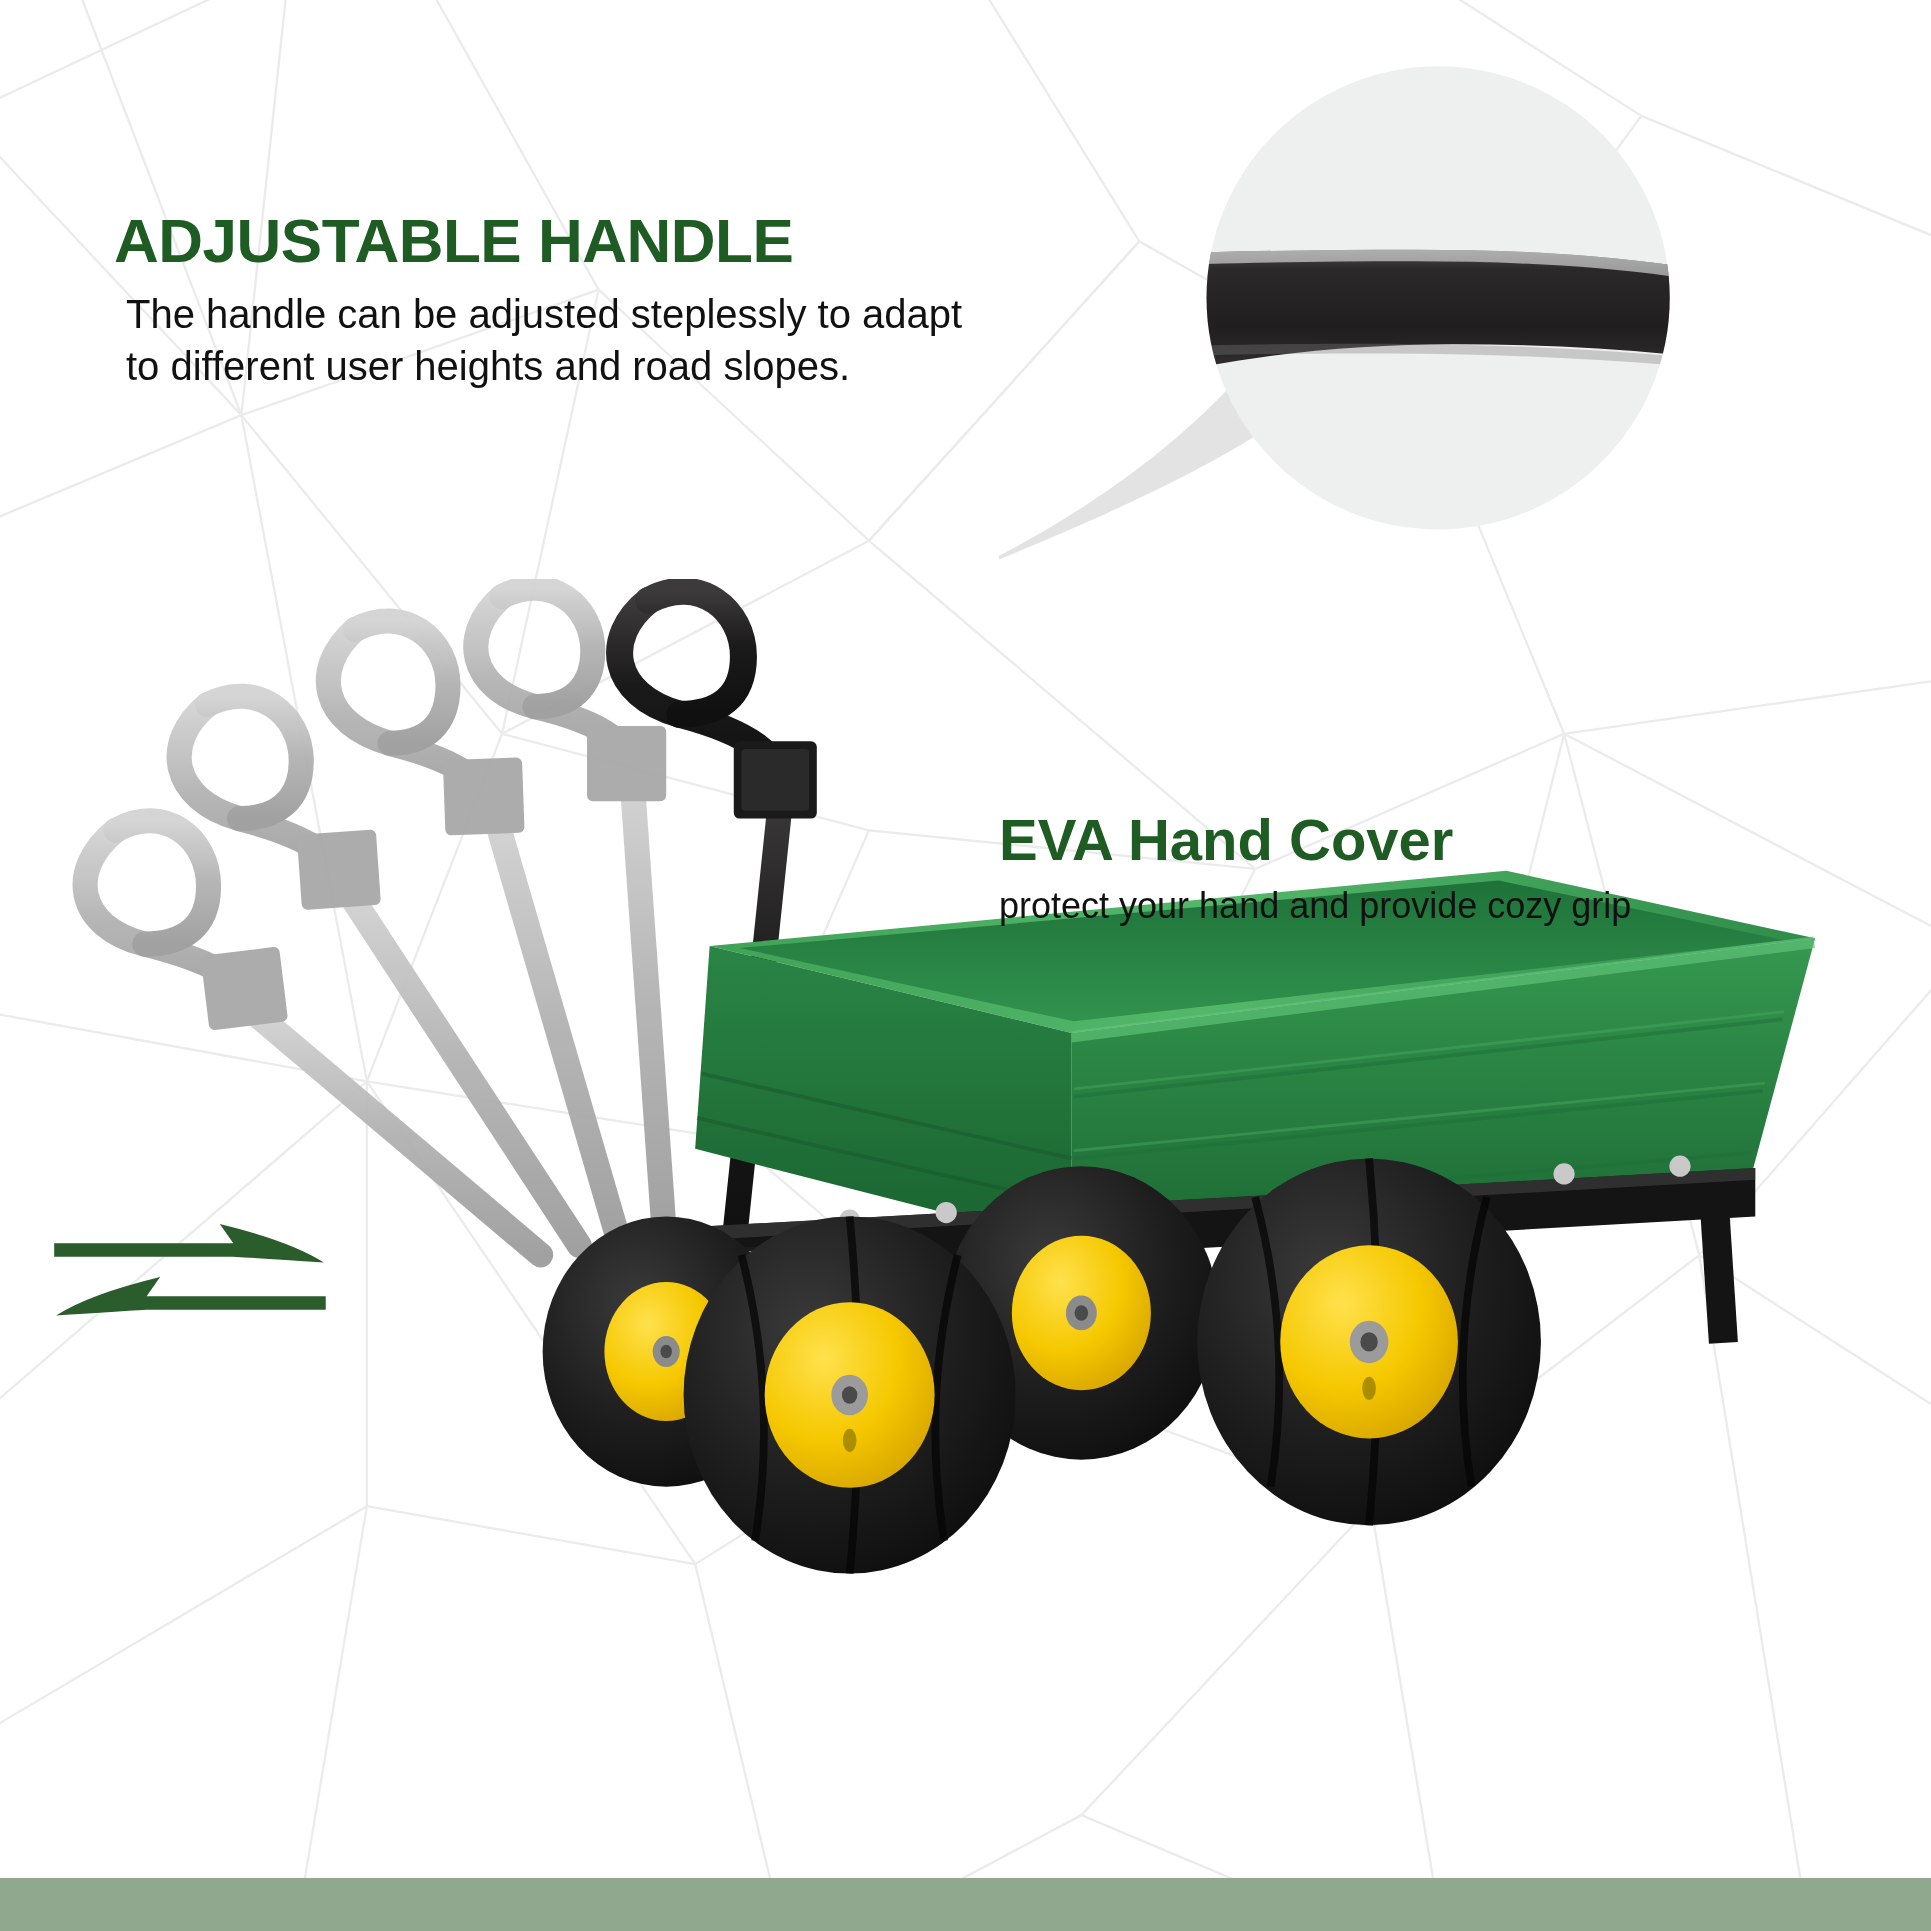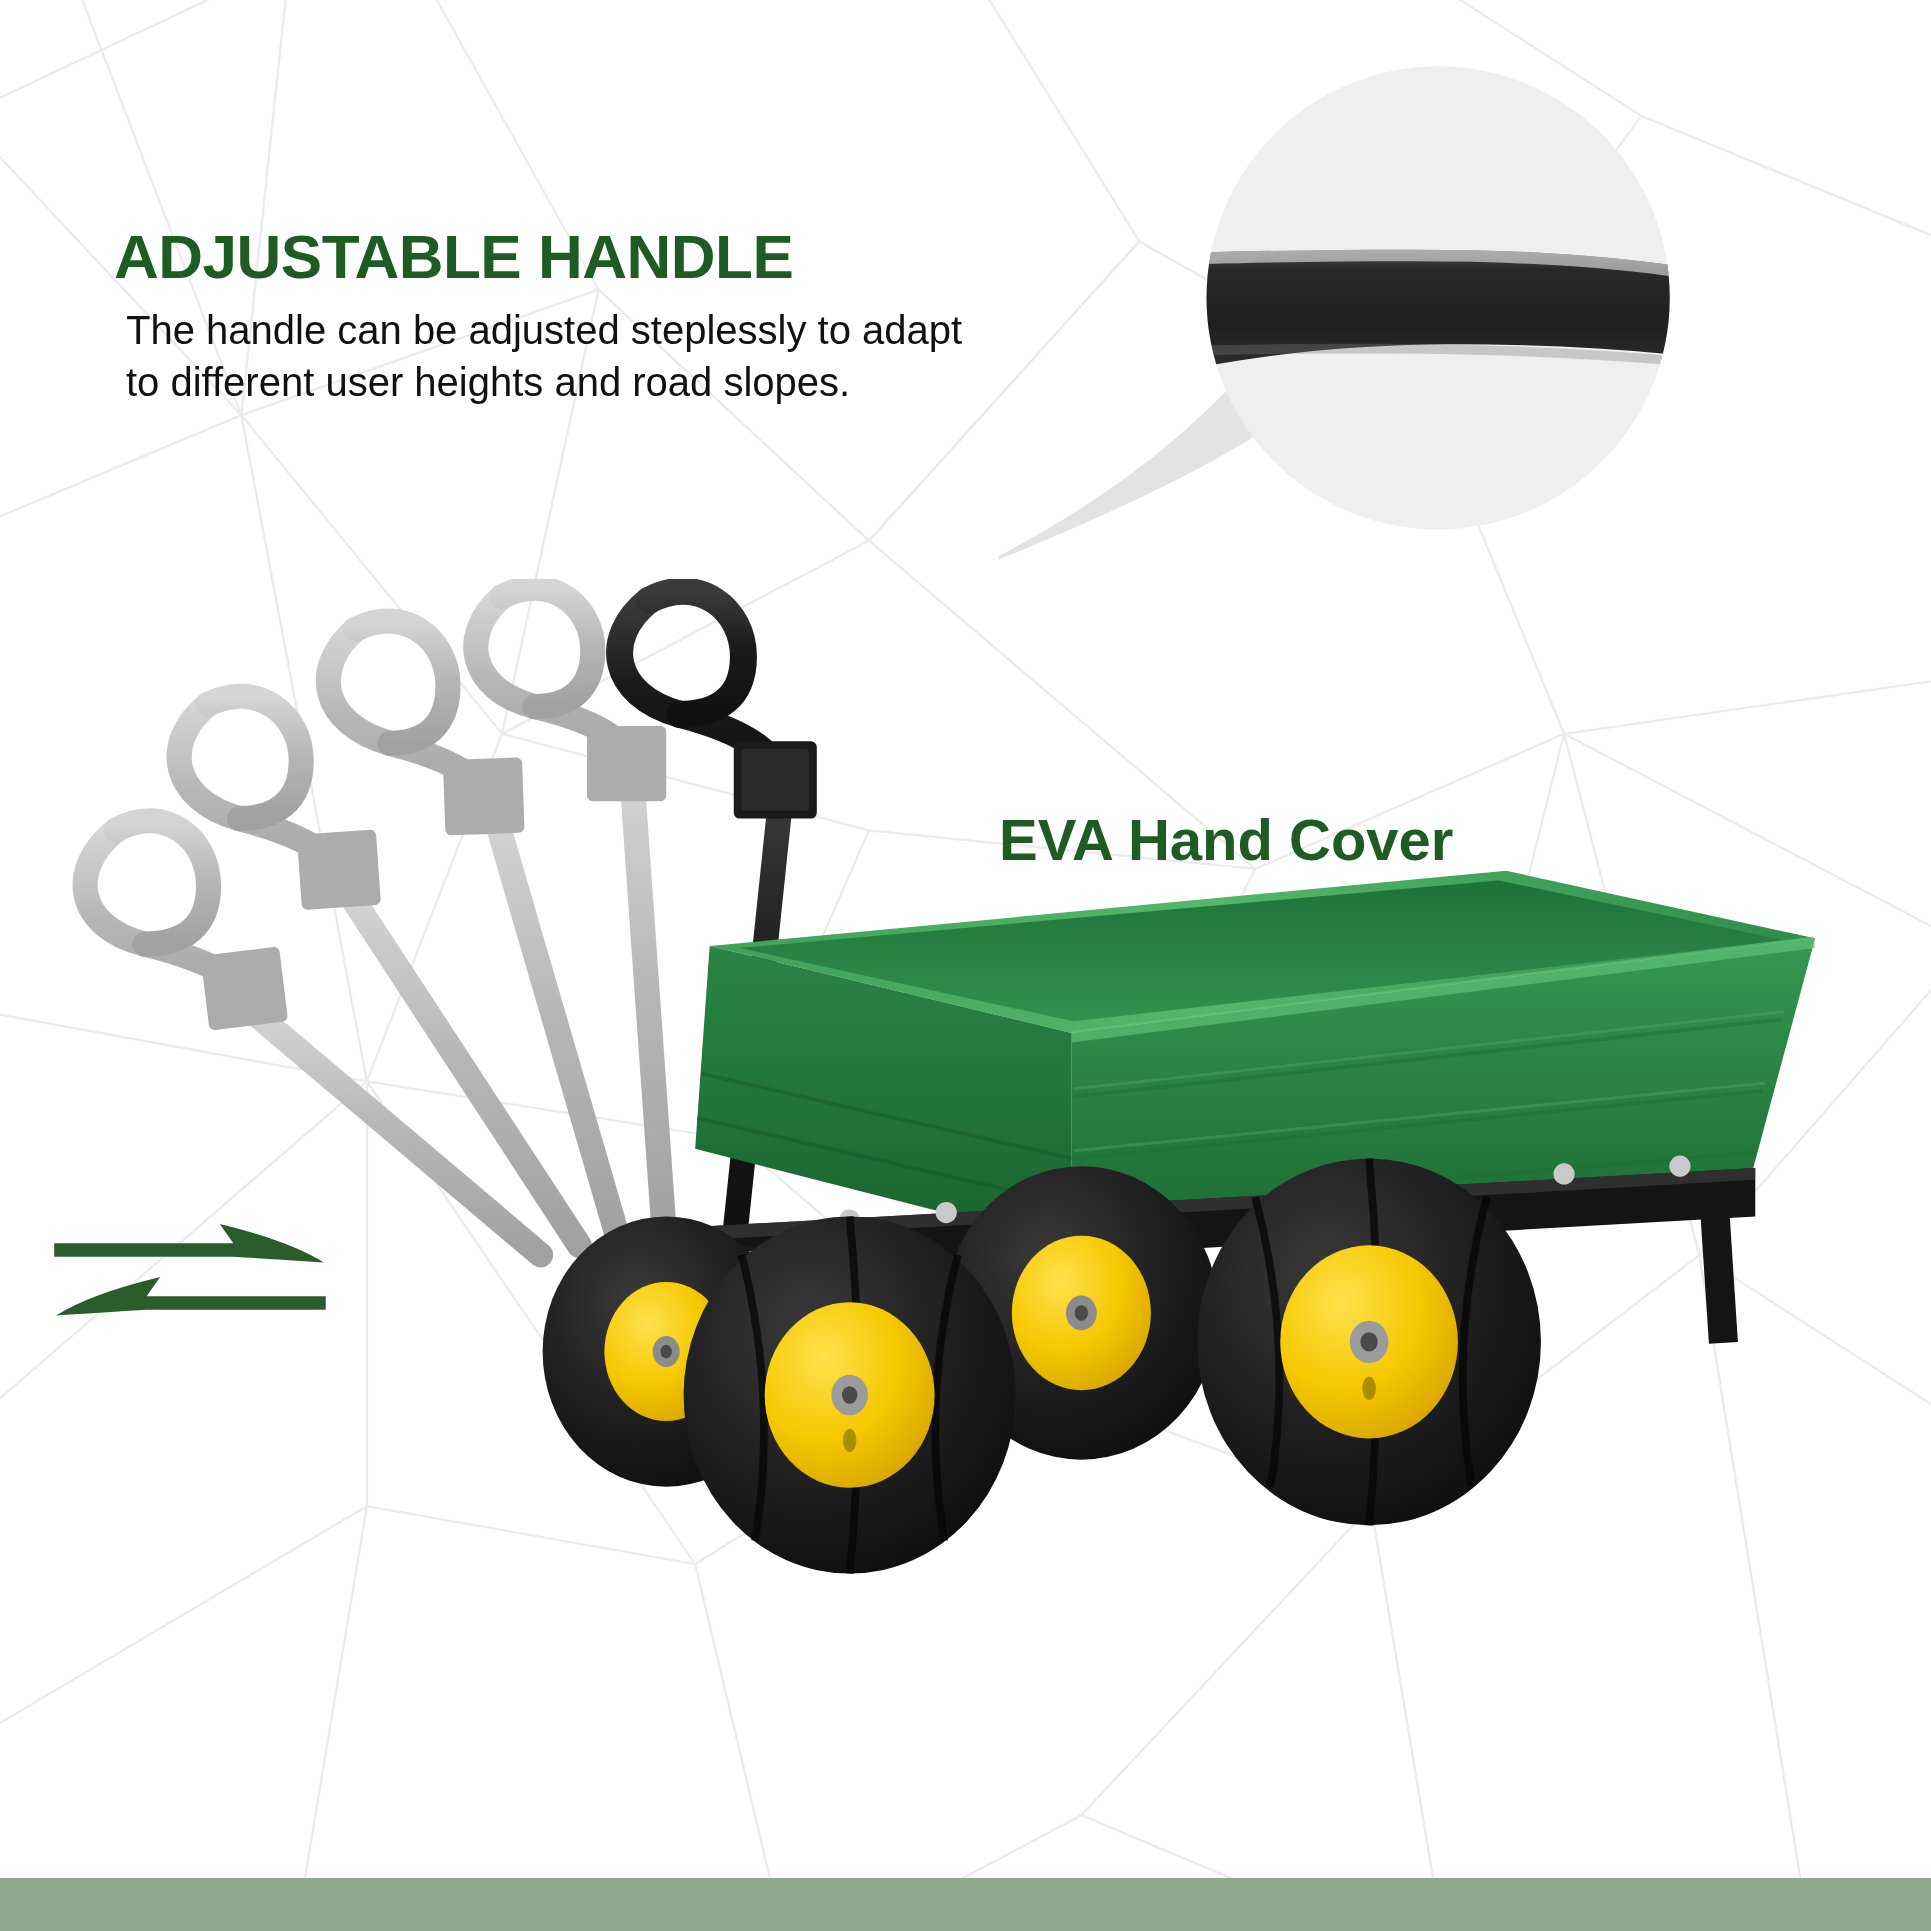--- a/index.html
+++ b/index.html
@@ -22,21 +22,21 @@
     position:absolute;
     left:0;right:0;
     bottom:0;
     height:53px;
     background:#90a88e;
   }
 
   
   .feature-block{position:absolute;}
 
-  #block-adjustable{left:114px;top:226px;width:898px;}
+  #block-adjustable{left:114px;top:210px;width:898px;}
   #block-adjustable .f-title{
     font-size:62px;
     font-weight:700;
     letter-spacing:-0.5px;
     color:#1e5c23;
     line-height:1.0;
     margin:0 0 17.4px 0;
     white-space:nowrap;
   }
   #block-adjustable .f-desc{
@@ -365,18 +365,19 @@
     </g>
   </svg>
 
   <div class="feature-block" id="block-adjustable">
     <h1 class="f-title">ADJUSTABLE HANDLE</h1>
     <p class="f-desc">The handle can be adjusted steplessly to adapt to different user heights and road slopes.</p>
   </div>
 
   <div class="feature-block" id="block-eva">
     <h2 class="f-title">EVA Hand Cover</h2>
+    <p class="f-desc">protect your hand and provide cozy grip</p>
   </div>
 
   <div class="bottom-band"></div>
 
 </div>
 
 
 </body></html>

